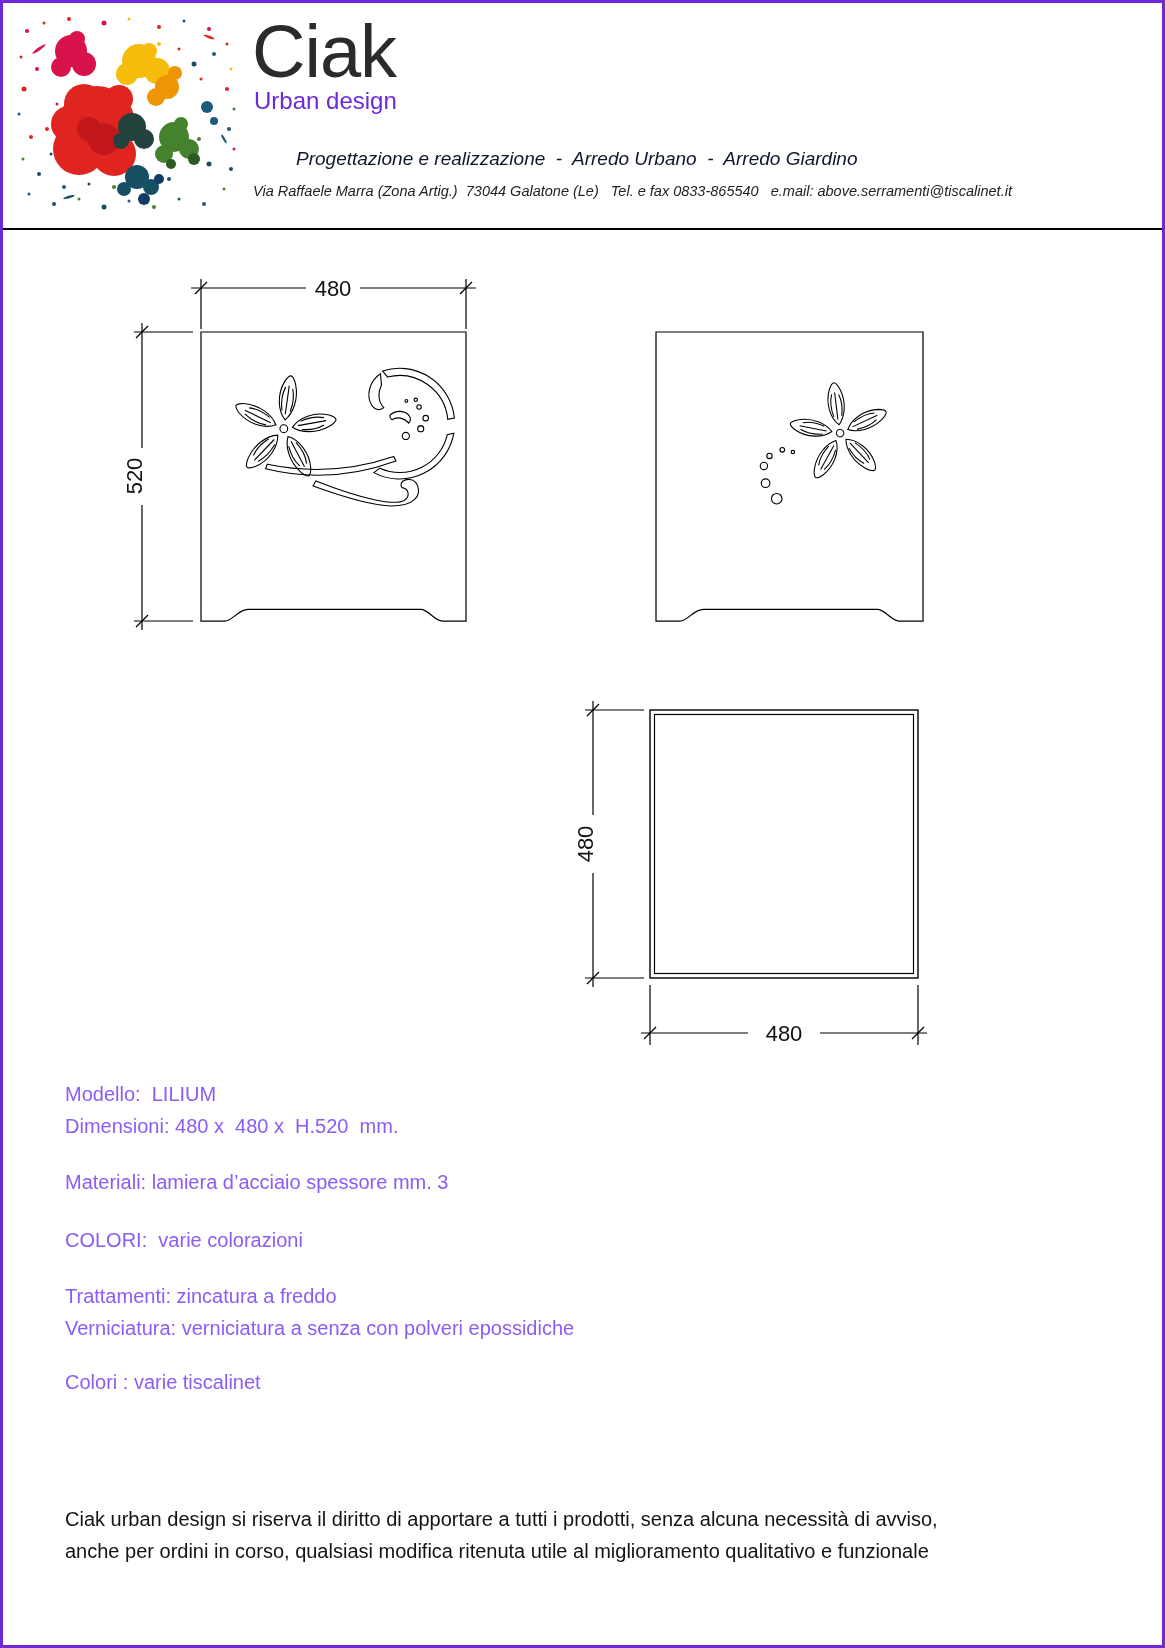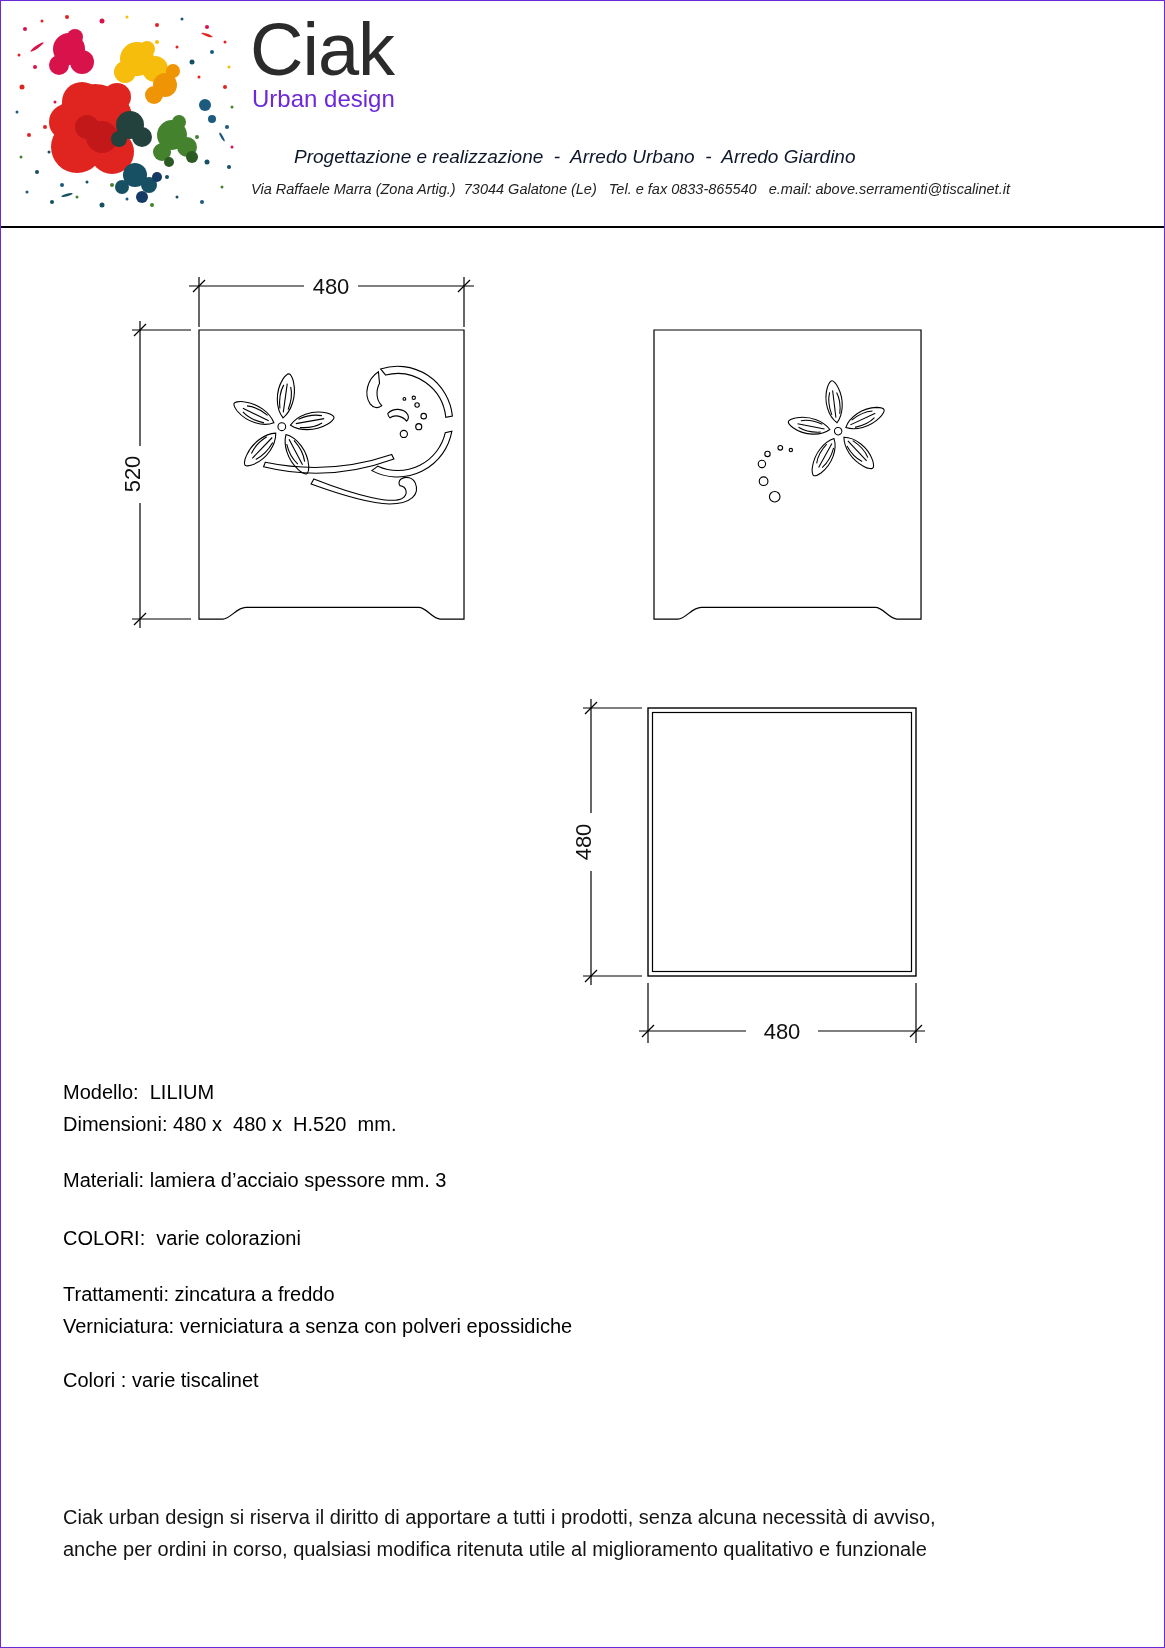--- a/index.html
+++ b/index.html
@@ -2,37 +2,37 @@
 <html><head>
 <meta charset="utf-8">
 <style>
   * { margin:0; padding:0; box-sizing:border-box; }
   html,body { background:#888; }
   .page {
     position:relative;
     width:1165px; height:1648px;
     margin:0 auto;
     background:#fff;
-    border:1px solid #6d28d9;
+    border:3px solid #6d28d9;
     font-family:"Liberation Sans", sans-serif;
     color:#1a1a1a;
     overflow:hidden;
   }
   
   .header { position:absolute; left:0; top:0; width:100%; height:226px; }
   .logo-wrap { position:absolute; left:6px; top:6px; width:234px; height:212px; }
   .brand { position:absolute; left:249px; top:12px; font-size:74px; font-weight:400; letter-spacing:-1px; color:#2b2b2b; line-height:1; }
   .brand-sub { position:absolute; left:251px; top:84px; font-size:24px; font-weight:400; color:#6d28d9; }
   .tagline { position:absolute; left:252px; top:145px; font-size:19px; font-style:italic; font-weight:500; color:#0f172a; white-space:pre-wrap;margin-left:41px; }
   .address { position:absolute; left:250px; top:180px; font-size:14.5px; font-style:italic; color:#222; white-space:pre-wrap; }
   .header-rule { position:absolute; left:0; top:225px; width:100%; height:2px; background:#000; }
   
   .drawing-svg { position:absolute; left:0; top:0; width:1165px; height:1648px; }
   
-  .spec-line { position:absolute; left:62px; font-size:20px; color:#000000; white-space:pre-wrap; }
+  .spec-line { position:absolute; left:62px; font-size:20px; color:#8b5cf6; white-space:pre-wrap; }
   .disclaimer { position:absolute; left:62px; top:1500px; width:1030px; font-size:20px; line-height:32px; color:#141414; }
 </style>
 </head>
 <body>
 
 <div class="page">
 
   <div class="header">
     <div class="logo-wrap">
       <svg width="234" height="212" viewBox="0 0 234 212">

